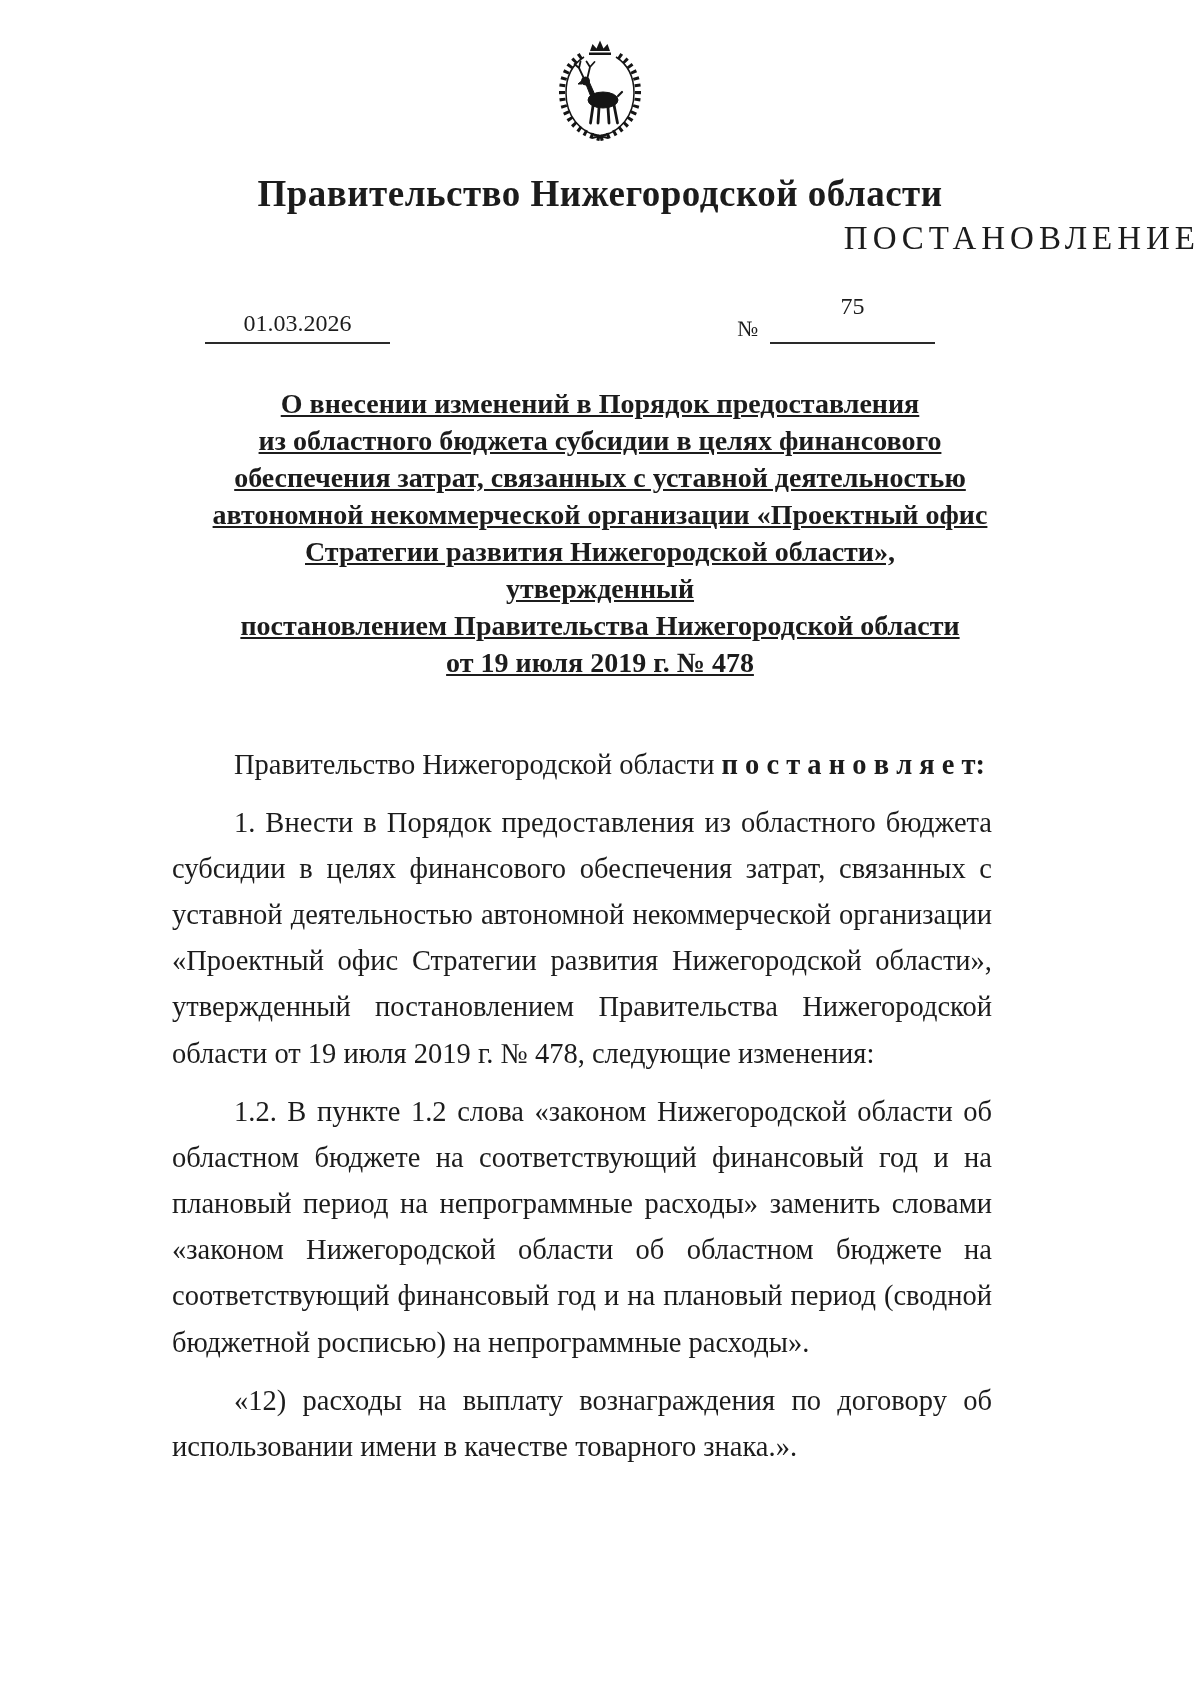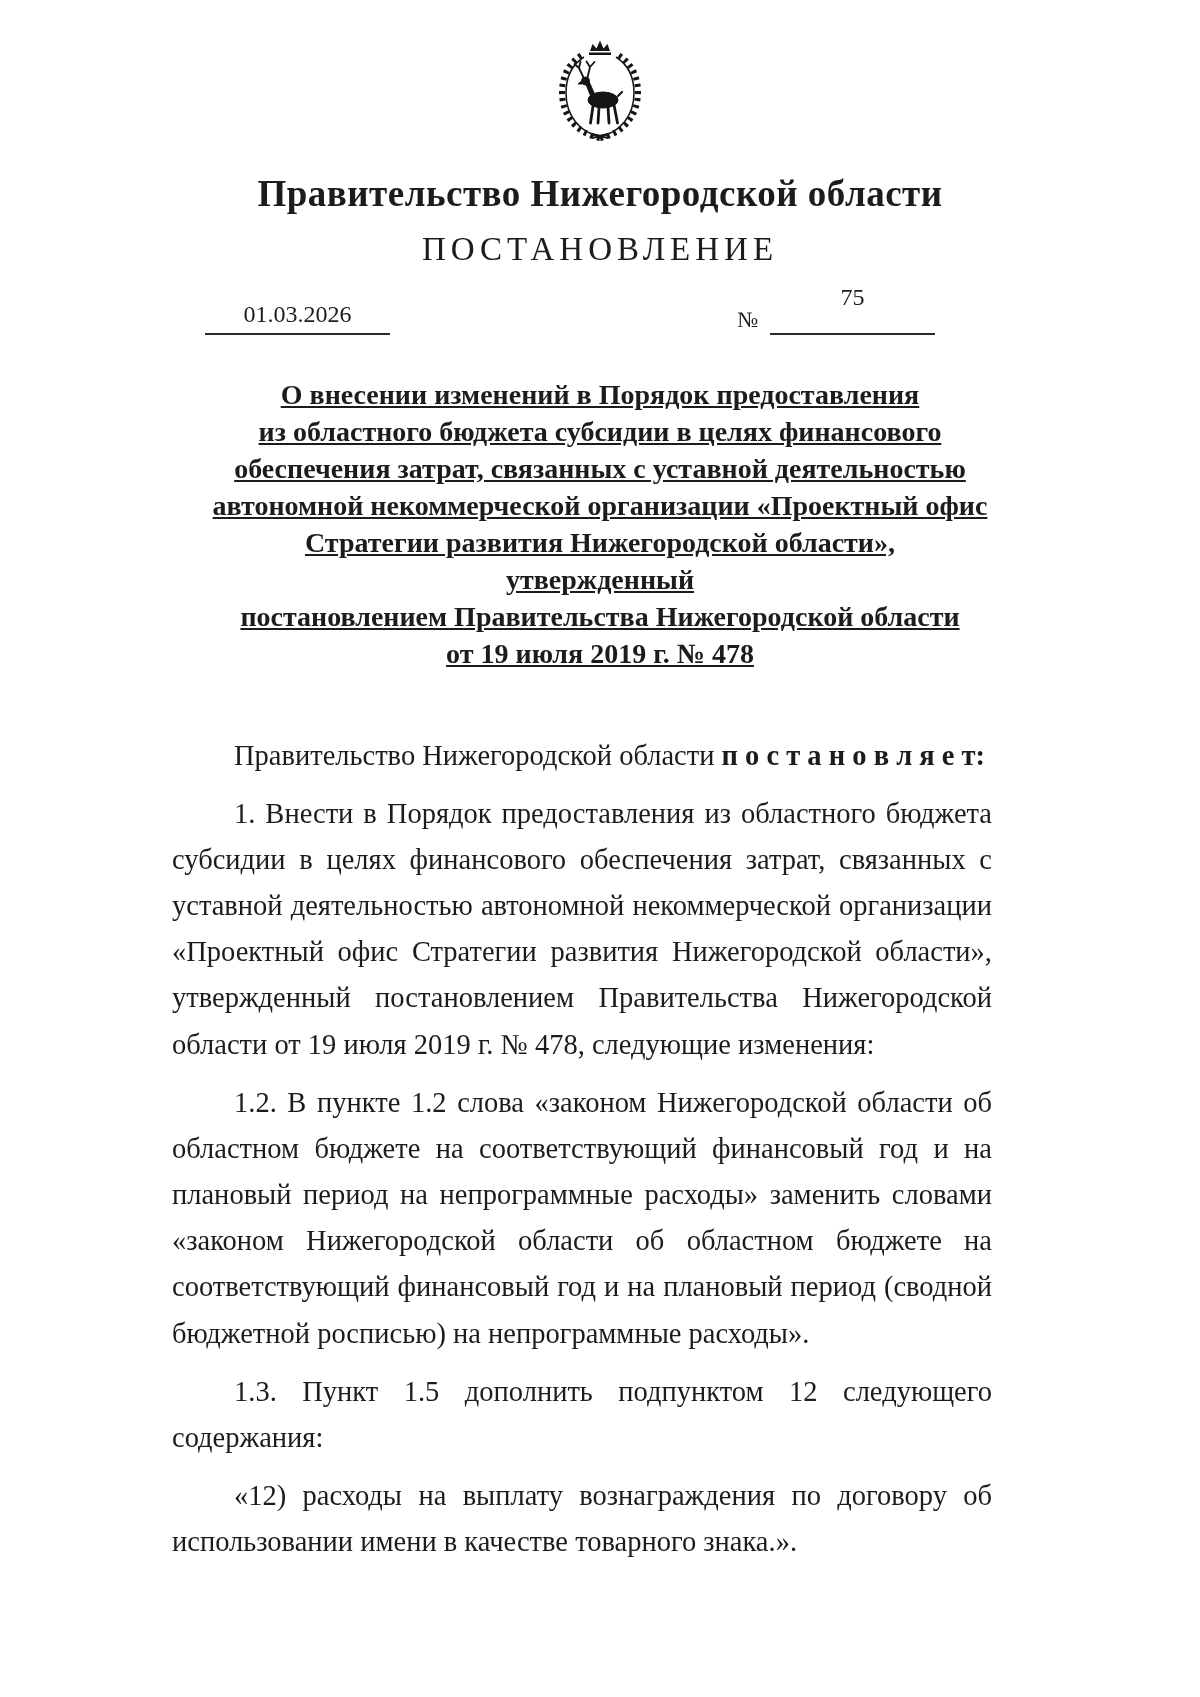--- a/index.html
+++ b/index.html
@@ -19,31 +19,31 @@
     text-align: center;
   }
   .org-name {
     margin: 26px 0 0 0;
     text-align: center;
     font-size: 37px;
     font-weight: bold;
     letter-spacing: 0.5px;
   }
   .doc-type {
-    margin-top: 16px;
-    text-align: center;
+    margin-top: 5px;
+    text-align: right;
     font-size: 33px;
     font-weight: normal;
     letter-spacing: 5px;
   }
   .meta-row {
     display: flex;
     justify-content: space-between;
     align-items: flex-end;
-    margin: 16px 265px 0 205px;
+    margin: 36px 265px 0 205px;
   }
   .date-cell {
     width: 185px;
     text-align: center;
     font-size: 24px;
     padding-bottom: 5px;
     border-bottom: 2px solid #2a2a2a;
   }
   .num-group {
     display: flex;
@@ -136,17 +136,16 @@
 обеспечения затрат, связанных с уставной деятельностью
 автономной некоммерческой организации «Проектный офис
 Стратегии развития Нижегородской области», утвержденный
 постановлением Правительства Нижегородской области
 от 19 июля 2019 г. № 478</div>
 
   <div class="body-text">
     <p><span>Правительство Нижегородской области </span><span class="bold-spaced">п о с т а н о в л я е т:</span></p>
     <p>1. Внести в Порядок предоставления из областного бюджета субсидии в целях финансового обеспечения затрат, связанных с уставной деятельностью автономной некоммерческой организации «Проектный офис Стратегии развития Нижегородской области», утвержденный постановлением Правительства Нижегородской области от 19 июля 2019 г. № 478, следующие изменения:</p>
     <p>1.2. В пункте 1.2 слова «законом Нижегородской области об областном бюджете на соответствующий финансовый год и на плановый период на непрограммные расходы» заменить словами «законом Нижегородской области об областном бюджете на соответствующий финансовый год и на плановый период (сводной бюджетной росписью) на непрограммные расходы».</p>
-    <p>1.3. Пункт 1.5 дополнить подпунктом 12 следующего содержания:</p>
     <p>«12) расходы на выплату вознаграждения по договору об использовании имени в качестве товарного знака.».</p>
   </div>
 
 </div>
 
 </body></html>

